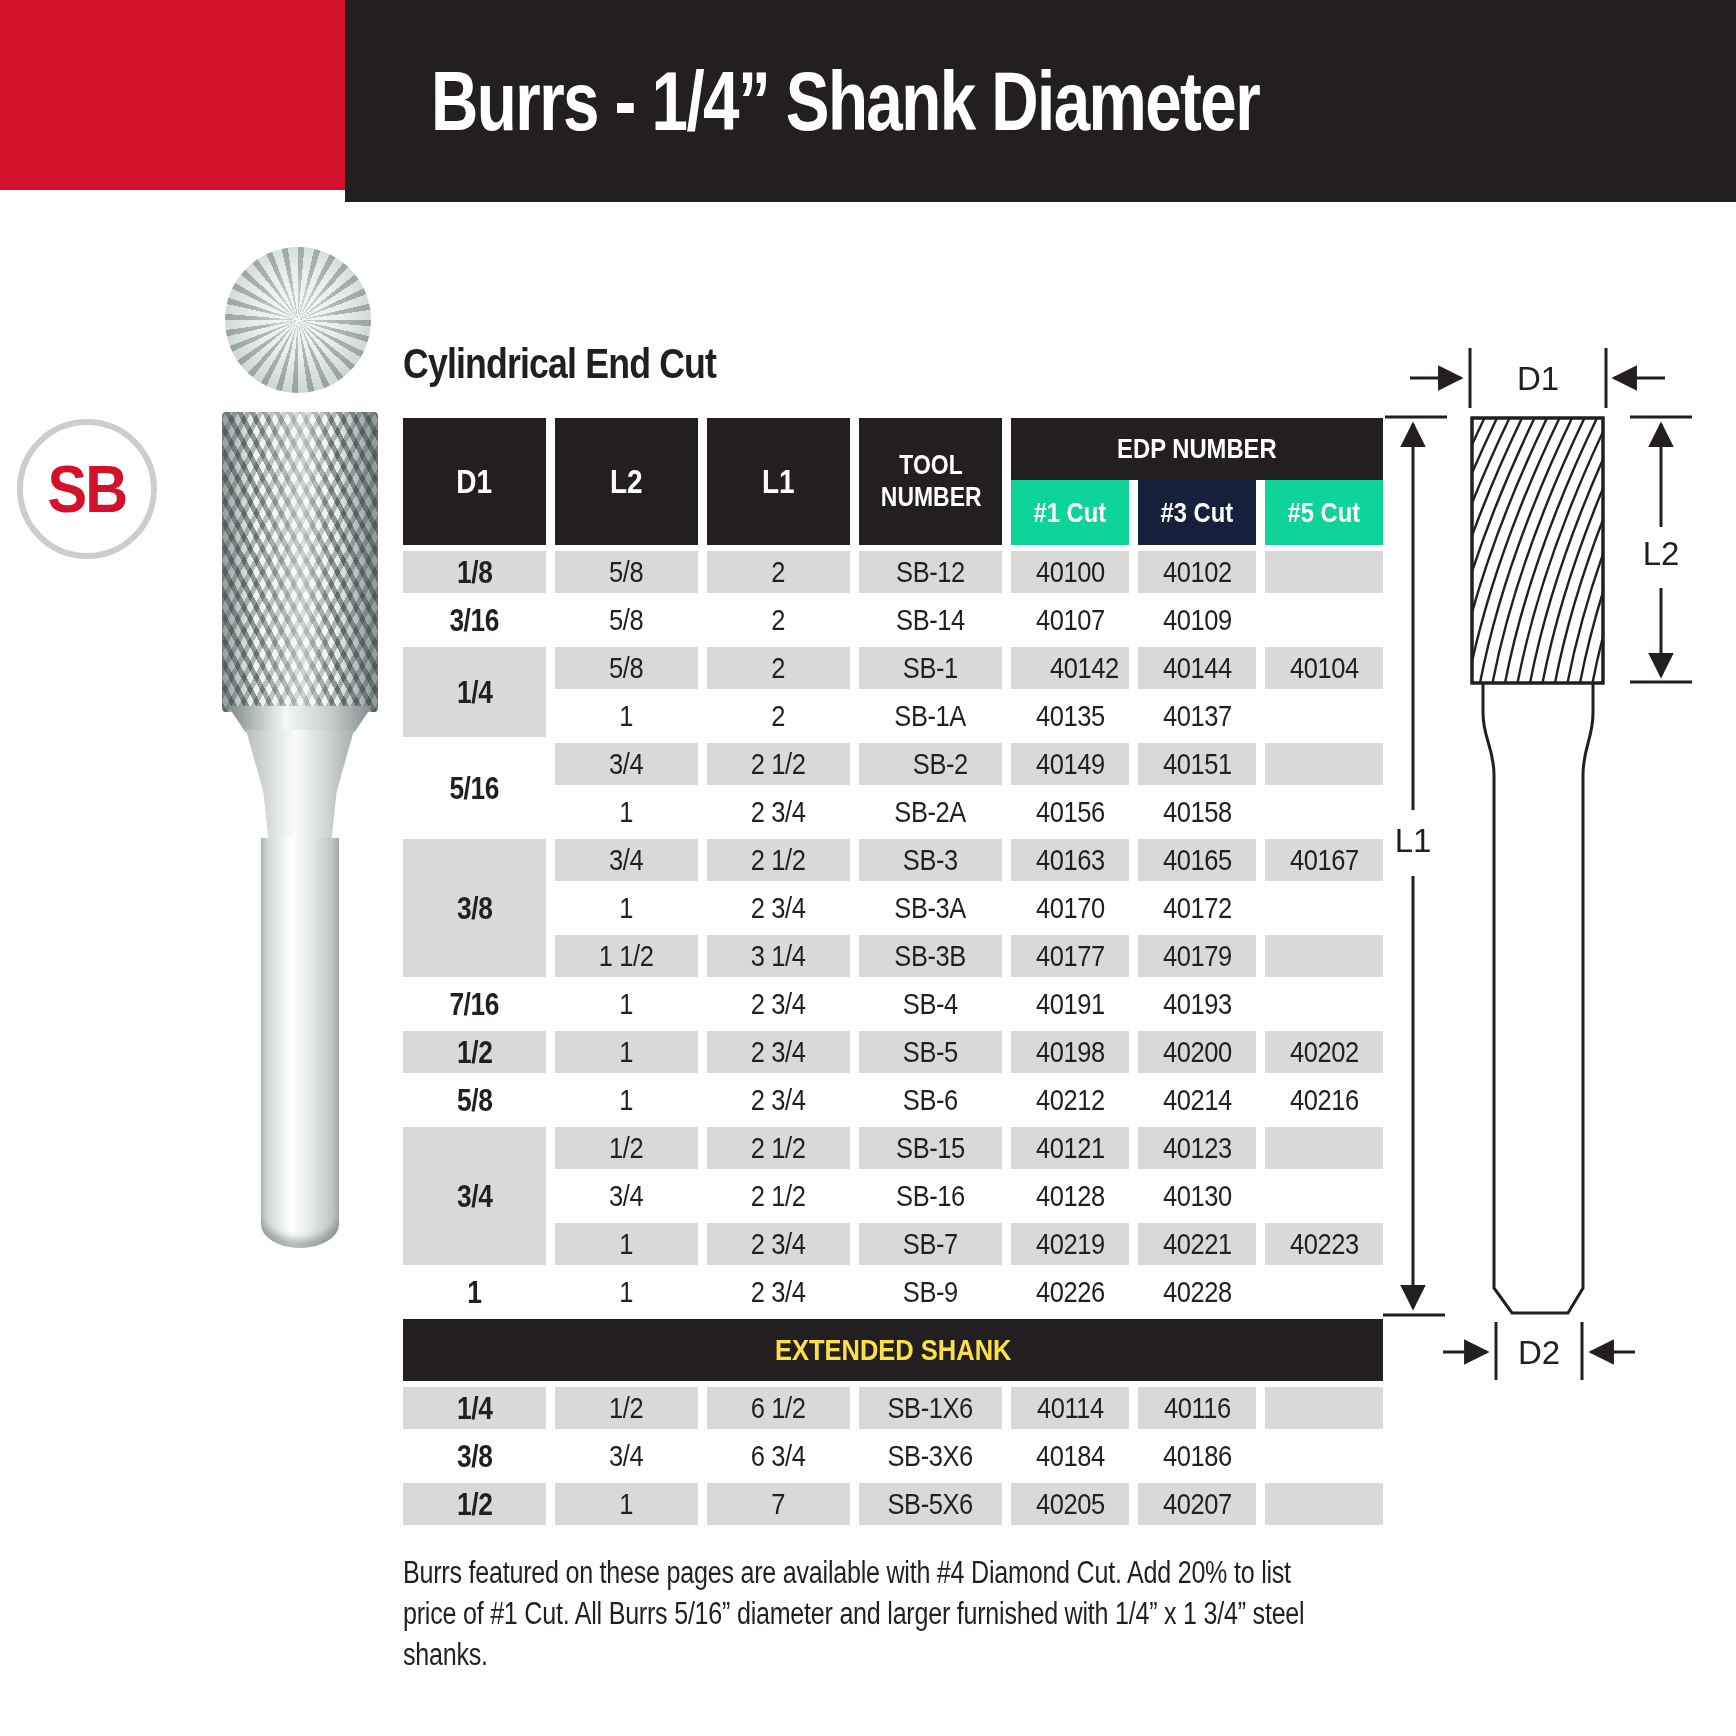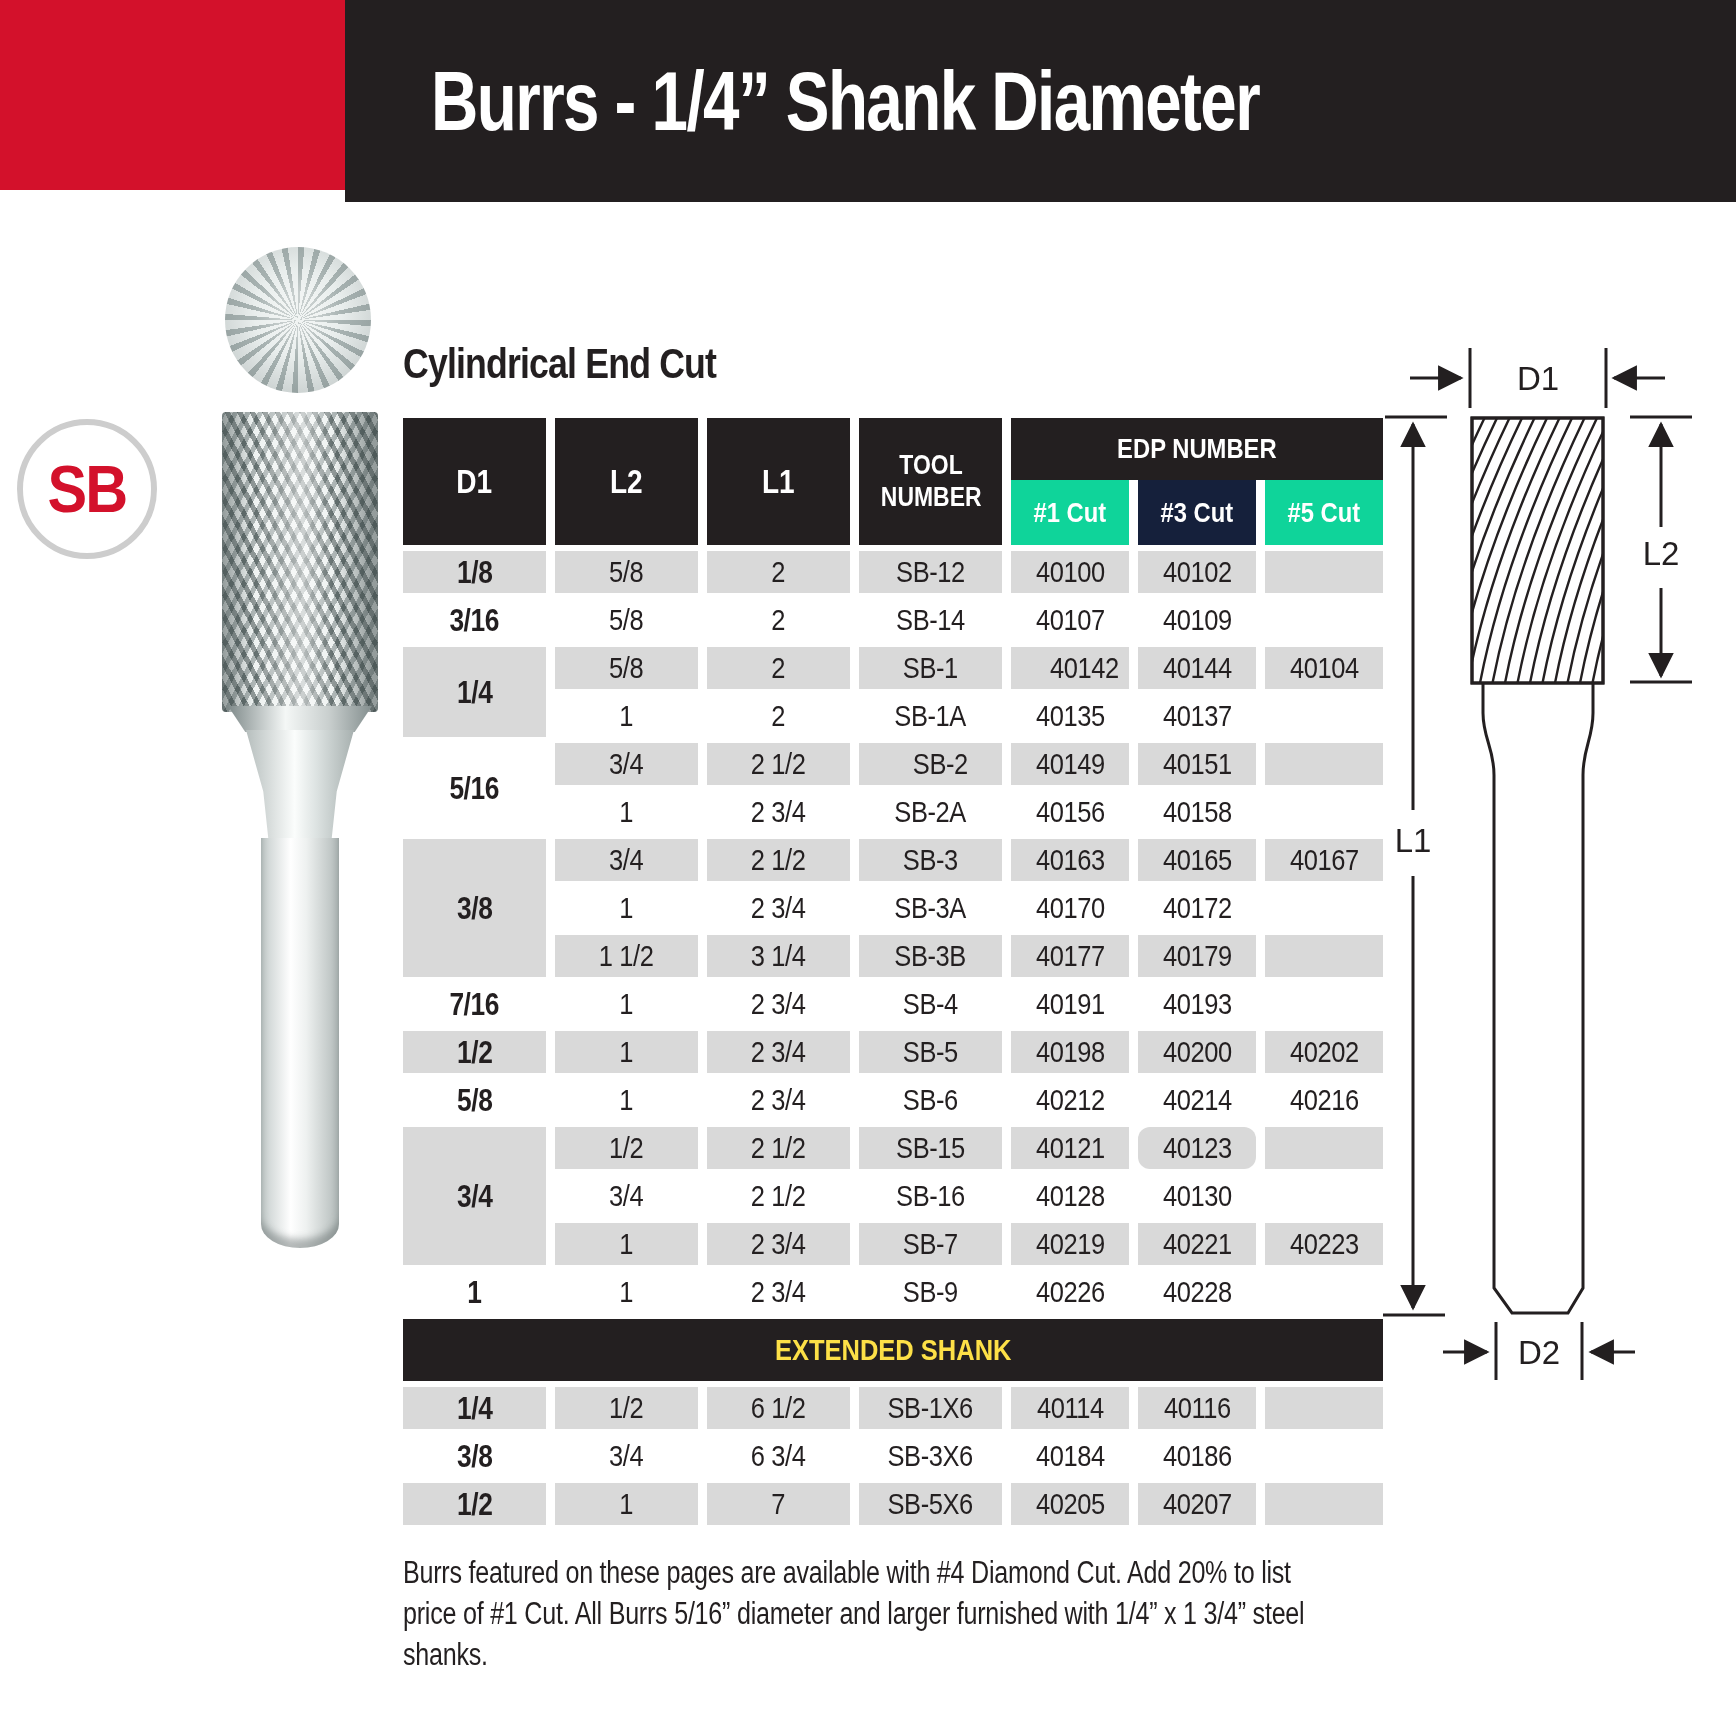--- a/index.html
+++ b/index.html
@@ -365,21 +365,21 @@
     </div>
     <div class="cell gray" style="grid-area: 13 / 3;">
       <span class="cond">2 1/2</span>
     </div>
     <div class="cell gray" style="grid-area: 13 / 4;">
       <span class="cond">SB-15</span>
     </div>
     <div class="cell gray" style="grid-area: 13 / 5;">
       <span class="cond">40121</span>
     </div>
-    <div class="cell gray" style="grid-area: 13 / 6; border-radius: 12px;">
+    <div class="cell gray" style="grid-area: 13 / 6;">
       <span class="cond">40123</span>
     </div>
     <div class="cell gray" style="grid-area: 13 / 7;">
       <span class="cond"></span>
     </div>
     <div class="cell" style="grid-area: 14 / 2;">
       <span class="cond">3/4</span>
     </div>
     <div class="cell" style="grid-area: 14 / 3;">
       <span class="cond">2 1/2</span>

